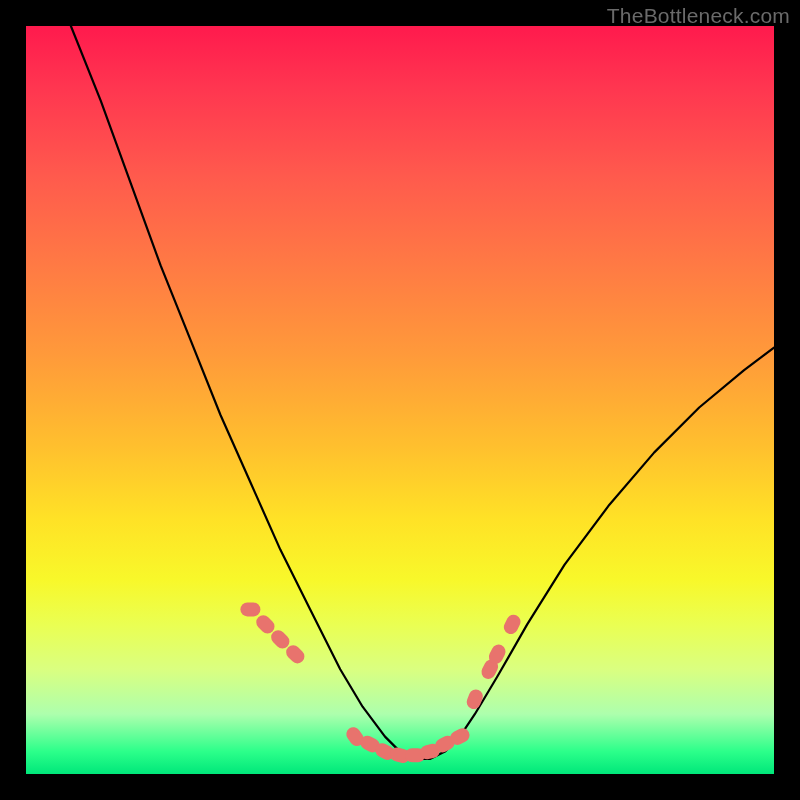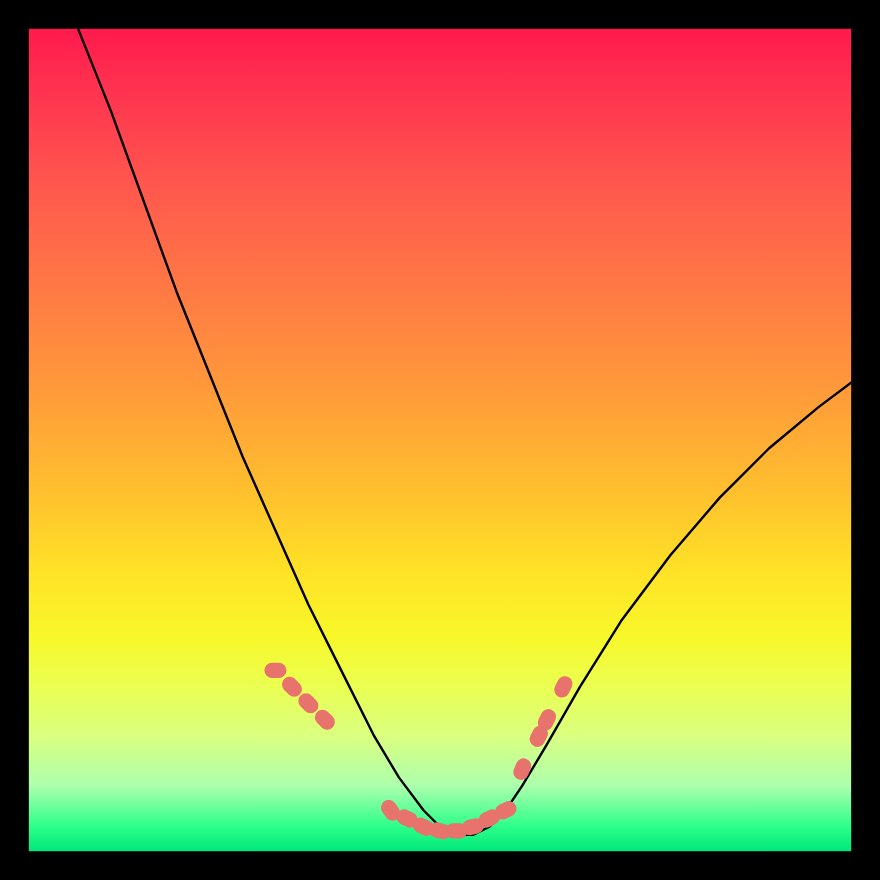--- a/index.html
+++ b/index.html
@@ -58,20 +58,21 @@
     position: absolute;
     left: 0; top: 0;
     width: 748px;
     height: 748px;
   }
 </style>
 </head>
 <body>
 
 <div class="frame">
+  <div class="watermark">TheBottleneck.com</div>
   <div class="plot">
     <div class="gradient"></div>
     <svg class="curve" viewBox="0 0 748 748" preserveAspectRatio="none">
       <path id="curve-path" fill="none" stroke="#000000" stroke-width="2.2" stroke-linecap="round" stroke-linejoin="round" d="M44.9 0.0 L74.8 74.8 L104.7 157.1 L134.6 239.4 L164.6 314.2 L194.5 389.0 L224.4 456.3 L254.3 523.6 L284.2 583.4 L314.2 643.3 L336.6 680.7 L359.0 710.6 L374.0 725.6 L389.0 733.0 L403.9 733.0 L418.9 725.6 L433.8 710.6 L448.8 688.2 L471.2 650.8 L501.2 598.4 L538.6 538.6 L583.4 478.7 L628.3 426.4 L673.2 381.5 L718.1 344.1 L748.0 321.6"></path>
       <g id="dots">
           <rect x="214.4" y="576.4" width="20" height="14" rx="7" ry="7" fill="#e8736d" transform="rotate(0.0 224.4 583.4)"></rect>
           <rect x="229.4" y="591.4" width="20" height="14" rx="7" ry="7" fill="#e8736d" transform="rotate(45.0 239.4 598.4)"></rect>
           <rect x="244.3" y="606.4" width="20" height="14" rx="7" ry="7" fill="#e8736d" transform="rotate(45.0 254.3 613.4)"></rect>
           <rect x="259.3" y="621.3" width="20" height="14" rx="7" ry="7" fill="#e8736d" transform="rotate(45.0 269.3 628.3)"></rect>
           <rect x="319.1" y="703.6" width="20" height="14" rx="7" ry="7" fill="#e8736d" transform="rotate(54.0 329.1 710.6)"></rect>

